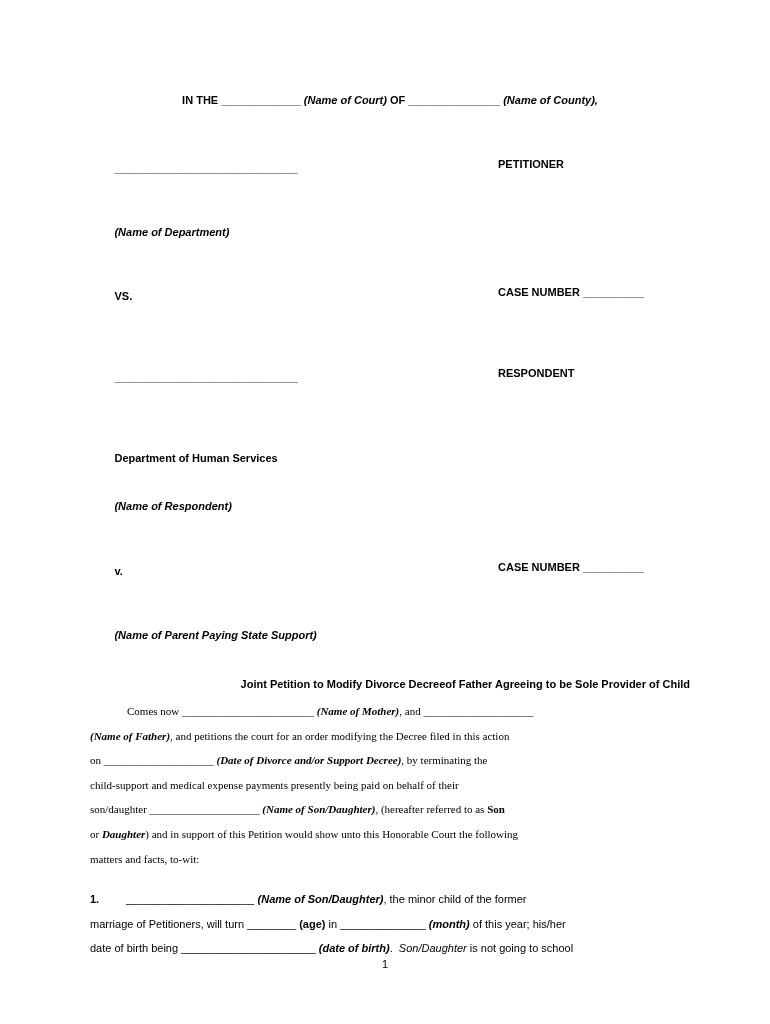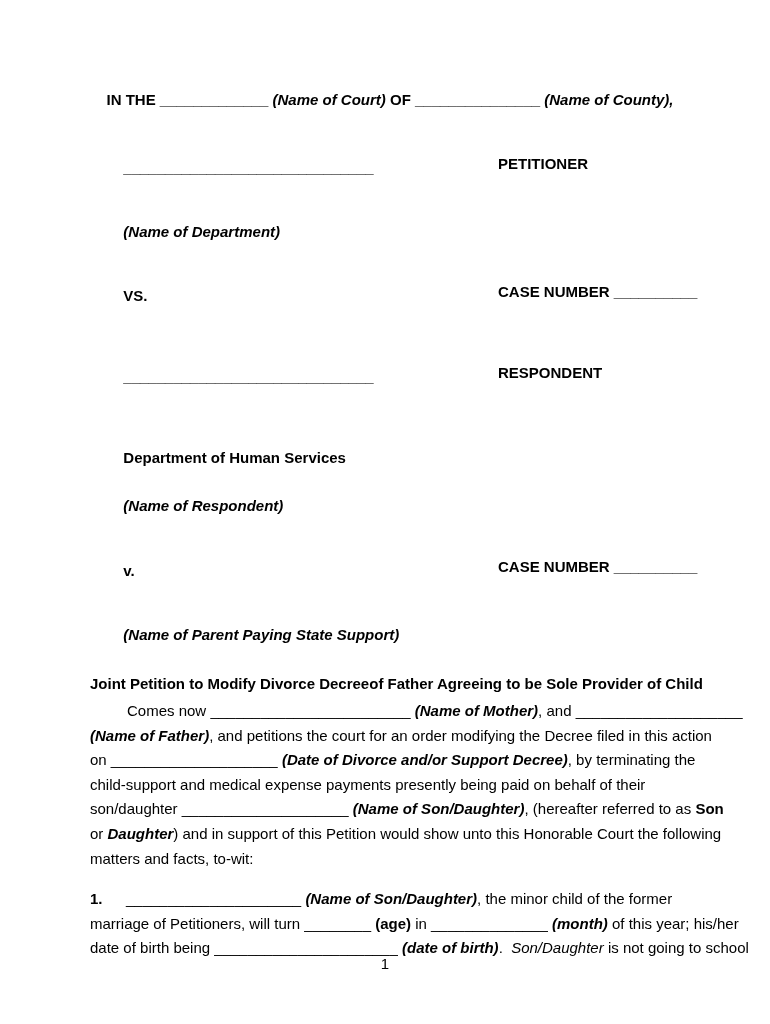--- a/index.html
+++ b/index.html
@@ -1,21 +1,21 @@
 <!DOCTYPE html>
 <html><head>
 <meta charset="utf-8">
 <style>
   html,body { margin:0; padding:0; background:#e8e8e8; }
   .page {
     position:relative;
     width:770px; height:1024px;
     background:#ffffff;
     font-family:"Liberation Sans","DejaVu Sans",sans-serif;
-    font-size:15px;
+    font-size:11px;
     color:#000;
     margin:0 auto;
     overflow:hidden;
   }
   .content {
     position:absolute;
     left:90px; top:0;
     width:600px;
   }
   .caption { font-weight:700; }
@@ -34,21 +34,21 @@
     font-weight:700;
     text-align:right;
     line-height:16px;
     white-space:pre;
   }
   .body-p {
     line-height:24.6px;
     white-space:pre;
     margin:0;
   }
-  .intro { margin-top:7px; text-indent:37px; }
+  .intro { margin-top:7px; text-indent:37px;font-family:Liberation Serif, serif; }
   .numbered { margin-top:16px; }
   .pnum { display:inline-block; width:36px; font-weight:700; }
   .f-b  { font-weight:700; }
   .f-i  { font-style:italic; }
   .f-bi { font-weight:700; font-style:italic; }
   .page-number {
     position:absolute;
     left:0; right:0; top:956px;
     text-align:center;
     line-height:16px;

